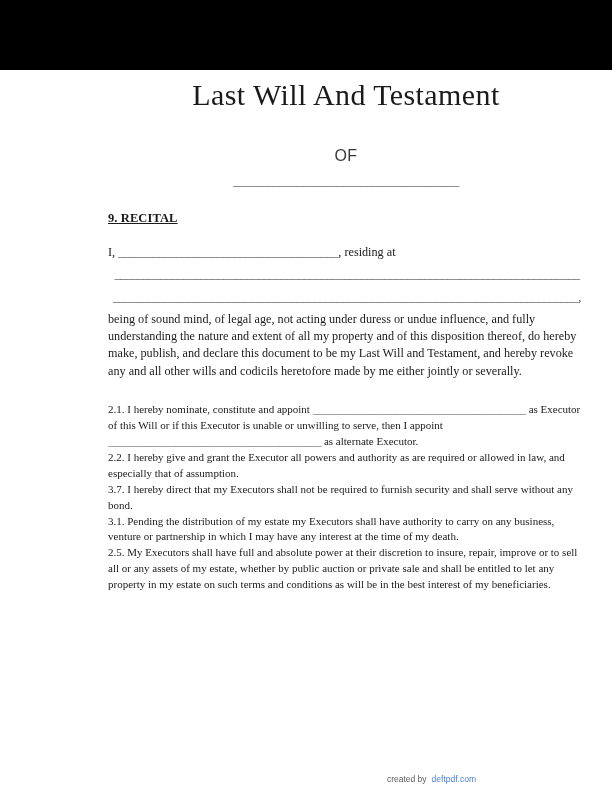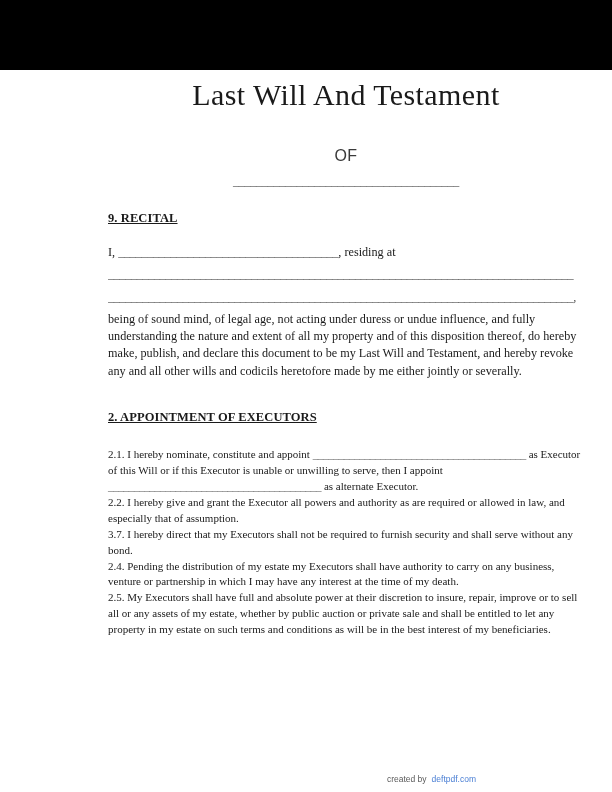--- a/index.html
+++ b/index.html
@@ -94,20 +94,21 @@
     letter-spacing: -0.3px;
   }
   .full-rule {
     font-size: 12.2px;
     line-height: 1.42;
     color: #555555;
     letter-spacing: -0.35px;
     white-space: nowrap;
     overflow: hidden;
     margin-top: 6px;
+    text-align: center;
   }
   .recital-para {
     margin-top: 4px;
   }
   .clause {
     font-size: 11px;
     line-height: 1.45;
     margin: 0;
   }
   .clause-first {
@@ -154,33 +155,32 @@
       <div class="recital-line">
         <span>I, </span><span class="blank-inline">______________________________________</span><span>, residing at</span>
       </div>
 
       <div class="full-rule">_________________________________________________________________________________</div>
 
       <div class="full-rule">_________________________________________________________________________________,</div>
 
       <p class="para recital-para">being of sound mind, of legal age, not acting under duress or undue influence, and fully understanding the nature and extent of all my property and of this disposition thereof, do hereby make, publish, and declare this document to be my Last Will and Testament, and hereby revoke any and all other wills and codicils heretofore made by me either jointly or severally.</p>
 
-      <div class="section-heading heading-gap-2">2. APPOINTMENT OF EXECUTORS</div>
 
       <div class="clause clause-first">
         <span>2.1. I hereby nominate, constitute and appoint </span><span class="blank-inline">_________________________________________</span><span> as</span>
         <span>Executor of this Will or if this Executor is unable or unwilling to serve, then I appoint</span>
         <span class="blank-inline">_________________________________________</span><span> as alternate Executor.</span>
       </div>
 
       <p class="clause">2.2. I hereby give and grant the Executor all powers and authority as are required or allowed in law, and especially that of assumption.</p>
 
       <p class="clause">3.7. I hereby direct that my Executors shall not be required to furnish security and shall serve without any bond.</p>
 
-      <p class="clause">2.4. Pending the distribution of my estate my Executors shall have authority to carry on any business, venture or partnership in which I may have any interest at the time of my death.</p>
+      <p class="clause">3.1. Pending the distribution of my estate my Executors shall have authority to carry on any business, venture or partnership in which I may have any interest at the time of my death.</p>
 
       <p class="clause">2.5. My Executors shall have full and absolute power at their discretion to insure, repair, improve or to sell all or any assets of my estate, whether by public auction or private sale and shall be entitled to let any property in my estate on such terms and conditions as will be in the best interest of my beneficiaries.</p>
 
 
     </div>
   </div>
 
   <div class="footer">
     <span class="made-by">created by</span><span class="brand">deftpdf.com</span>
   </div>

